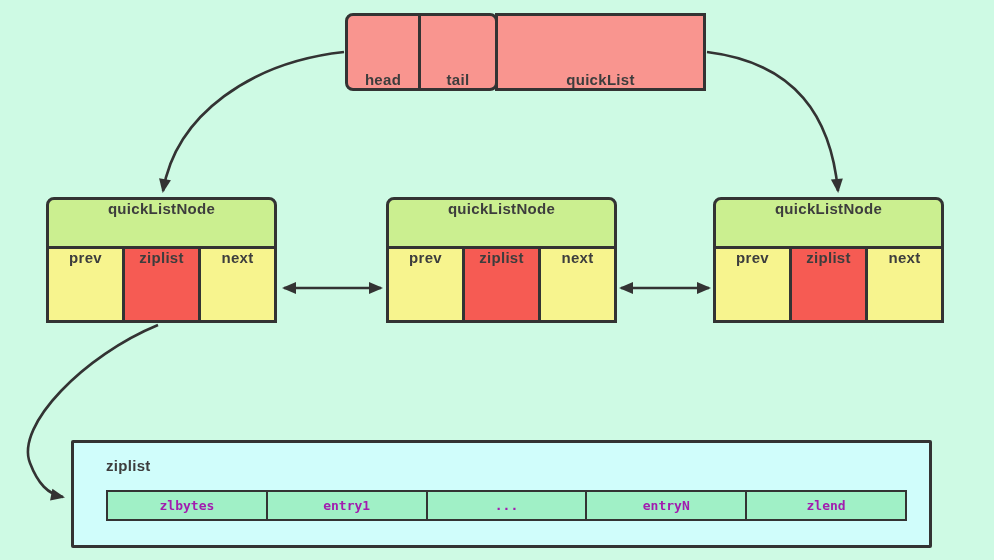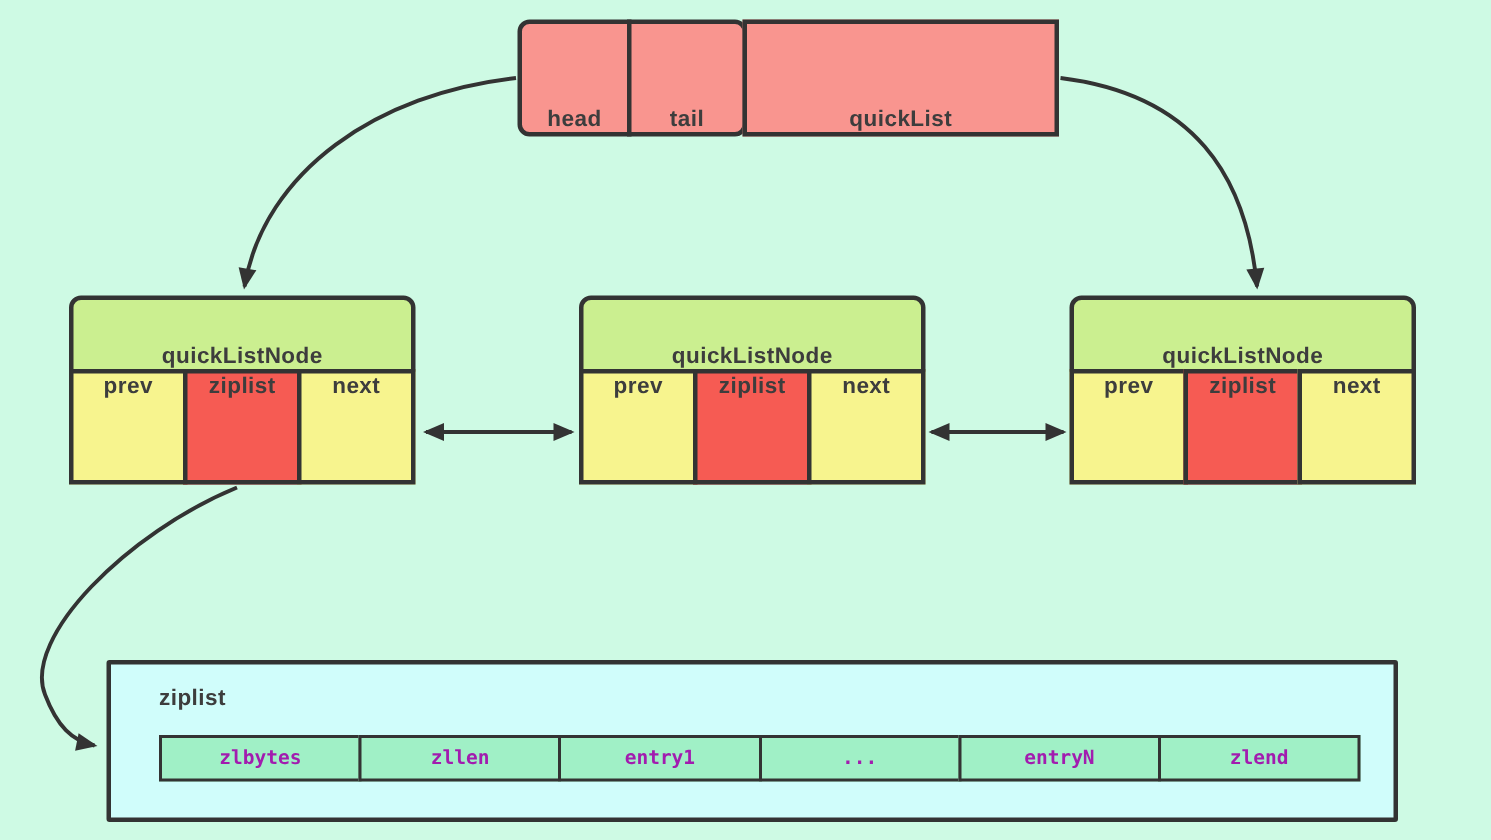--- a/index.html
+++ b/index.html
@@ -18,21 +18,21 @@
   .qlbox{position:absolute;left:345px;top:13px;width:361px;height:78px;display:flex}
   .qcell{background:var(--pink,#f9958f);border:3px solid var(--line,#333);
          display:flex;align-items:flex-end;justify-content:center}
   .qcell.head{width:76px;border-radius:8px 0 0 8px}
   .qcell.mid{flex:1;margin-left:-3px}
   .qcell.tail{width:80px;margin-left:-3px;border-radius:0 8px 8px 0}
 
   
   .node{position:absolute;top:197px;width:231px;height:126px}
   .node-header{height:52px;background:var(--green,#cbef90);border:3px solid var(--line,#333);
-               border-radius:8px 8px 2px 2px;display:flex;align-items:flex-end;justify-content:center}
+               border-radius:8px 8px 2px 2px;display:flex;align-items:flex-start;justify-content:center}
   .node-row{display:flex;height:77px;margin-top:-3px}
   .ncell{flex:1;border:3px solid var(--line,#333);display:flex;align-items:flex-start;justify-content:center;
          background:var(--yellow,#f7f48e)}
   .ncell + .ncell{margin-left:-3px}
   .ncell.zl{background:var(--red,#f65b53)}
 
   
   .zipbox{position:absolute;left:71px;top:440px;width:861px;height:108px;
           background:var(--cyan,#d0fdfb);border:3px solid var(--line,#333);border-radius:2px}
   .zip-title{position:absolute;left:32px;top:14px;font-size:15px}
@@ -120,21 +120,20 @@
       <div class="ncell">
         <span class="lbl">next</span>
       </div>
     </div>
   </div>
 
   <div class="zipbox">
     <div class="zip-title lbl">ziplist</div>
     <div class="zip-row">
       <div class="zcell">zlbytes</div>
-      <div class="zcell">zllen</div>
       <div class="zcell">entry1</div>
       <div class="zcell">...</div>
       <div class="zcell">entryN</div>
       <div class="zcell">zlend</div>
     </div>
   </div>
 
 </div>
 
 </body></html>

